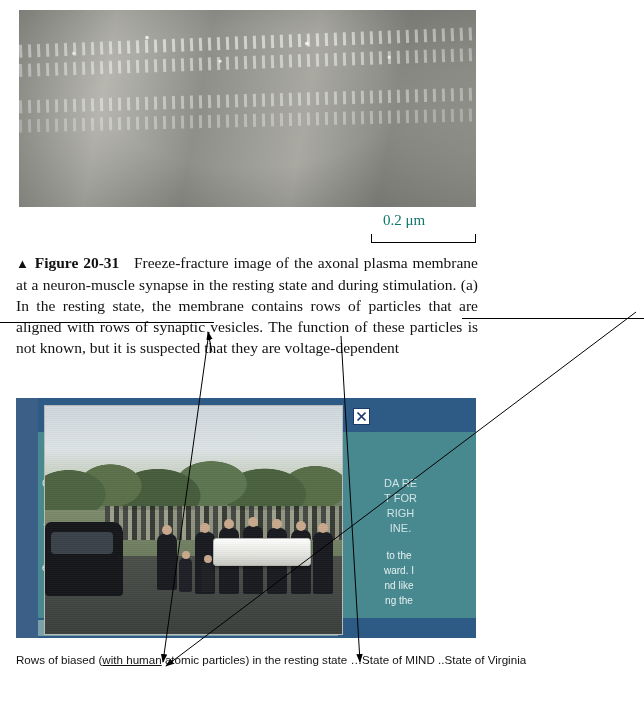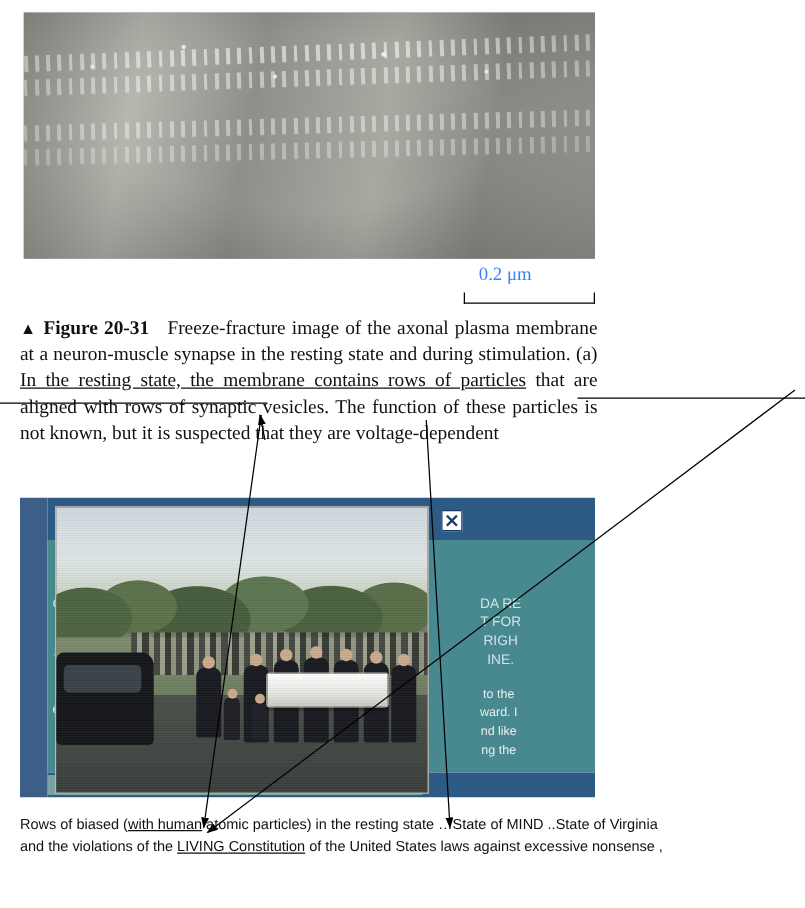--- a/index.html
+++ b/index.html
@@ -86,21 +86,21 @@
     top: 212px;
     width: 103px;
     height: 32px;
   }
   #scalebar .label {
     position: absolute;
     left: 12px;
     top: 0px;
     font-family: "Liberation Serif", serif;
     font-size: 15px;
-    color: #3b82f6;
+    color: #0f766e;
     white-space: nowrap;
   }
   #scalebar .bar {
     position: absolute;
     left: 0;
     top: 22px;
     width: 103px;
     height: 8px;
     border-left: 1.5px solid #000;
     border-right: 1.5px solid #000;
@@ -114,21 +114,21 @@
     top: 252px;
     width: 462px;
     font-family: "Liberation Serif", serif;
     font-size: 15.5px;
     line-height: 21px;
     color: #111;
     text-align: justify;
   }
   #caption .tri { font-size: 13px; }
   #caption b { font-weight: bold; }
-  .ul { text-decoration: underline; }
+  .ul { }
 
   
   #rule-left {
     position: absolute;
     left: 0px;
     top: 322px;
     width: 214px;
     height: 0;
     border-top: 1px solid #000;
   }
@@ -413,14 +413,13 @@
 
   <path d="M209,332 L163,662" stroke="#000" stroke-width="1" fill="none" marker-end="url(#ah)"></path>
 
   <path d="M212,352 L208,332" stroke="#000" stroke-width="1" fill="none" marker-end="url(#ah)"></path>
 
   <path d="M341,336 L360,662" stroke="#000" stroke-width="1" fill="none" marker-end="url(#ah)"></path>
 </svg>
 
 <div id="annot">
   <div><span>Rows of biased (</span><span class="u">with  human</span><span> atomic particles)      in the resting state …State of MIND ..State of Virginia</span></div>
-  <div><span>and the violations of the </span><span class="u">LIVING  Constitution</span><span> of the United States  laws against excessive nonsense ,</span></div>
 </div>
 
 </body></html>

